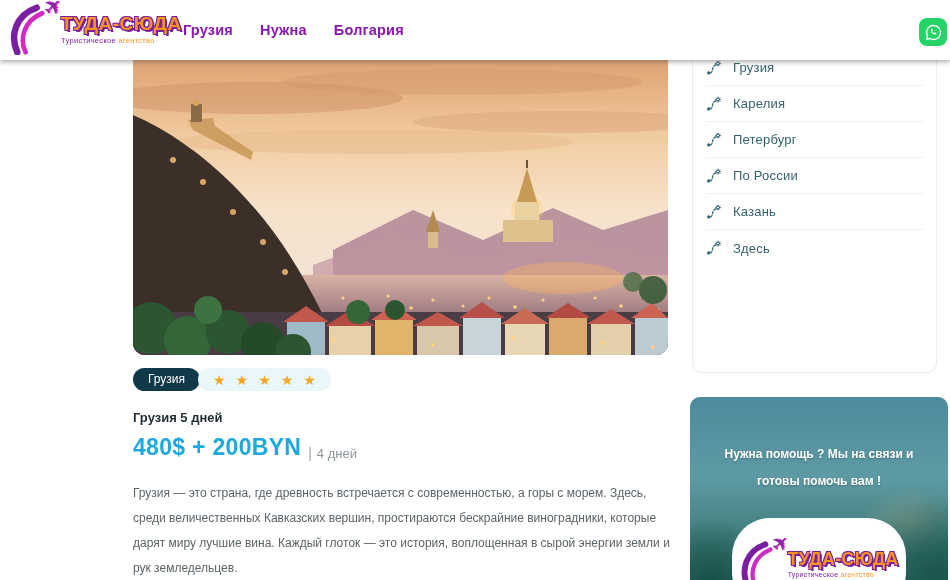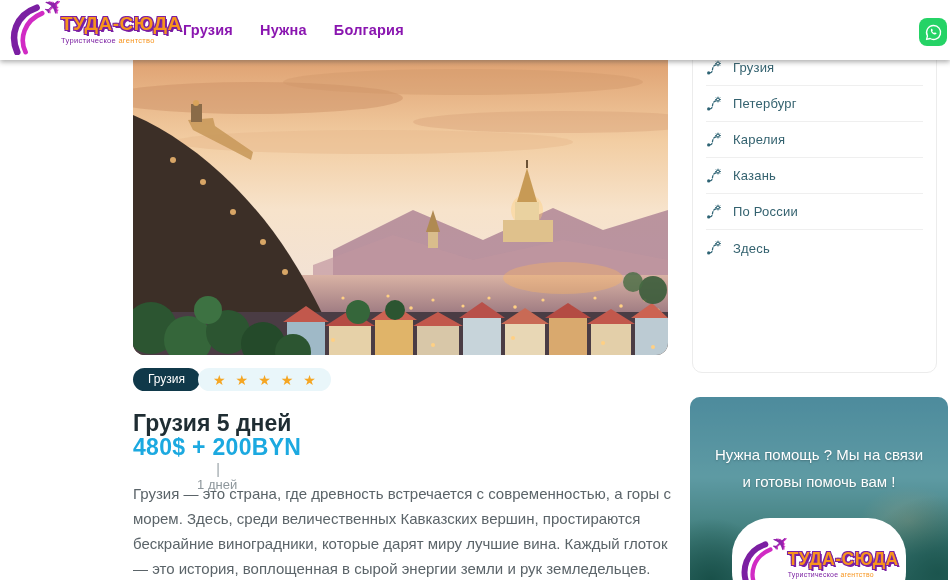--- a/index.html
+++ b/index.html
@@ -66,30 +66,30 @@
   .stars {
     position:absolute; left:198px; top:368px; height:23px; padding:0 15px;
     background:#e9f6fa; border-radius:12px; display:flex; align-items:center;
     gap:10px; z-index:6;
   }
   .star { color:#f5a623; font-size:14px; line-height:1; font-family:"DejaVu Sans",sans-serif; }
 
   
   .tour-title {
     position:absolute; left:133px; top:410px;
-    font-size:23px; font-weight:bold; color:#1f2d33;
-  }
-  .price-row { position:absolute; left:133px; top:434px; display:flex; align-items:center;flex-direction:column; }
+    font-size:13px; font-weight:bold; color:#1f2d33;
+  }
+  .price-row { position:absolute; left:133px; top:434px; display:flex; align-items:flex-end; }
   .price { color:#1ca9e0; font-size:23px; font-weight:bold; letter-spacing:.3px; }
   .price-sep { color:#9aa3a8; font-size:14px; margin:0 5px 0 7px; }
   .duration { color:#8d969b; font-size:13px; }
 
   .tour-desc { position:absolute; left:133px; top:481px; width:540px; }
   .tour-desc p {
-    color:#5b6469; font-size:15px; line-height:25px; margin-bottom:20px;
+    color:#5b6469; font-size:12px; line-height:25px; margin-bottom:20px;
   }
 
   
   .side-box {
     position:absolute; left:692px; top:40px; width:245px; height:333px;
     border:1px solid #ececec; border-radius:10px; background:#fff;
     z-index:10; padding-top:9px; overflow:hidden;
   }
   .side-item {
     height:36px; margin:0 13px; display:flex; align-items:center; gap:11px;
@@ -104,21 +104,21 @@
     position:absolute; left:690px; top:397px; width:258px; height:200px;
     border-radius:10px; overflow:hidden; z-index:5;
     background:
       radial-gradient(90px 90px at 8% 92%, rgba(17,60,40,.9), rgba(17,60,40,0) 70%),
       radial-gradient(110px 110px at 96% 88%, rgba(20,66,46,.85), rgba(20,66,46,0) 70%),
       radial-gradient(70px 50px at 85% 62%, rgba(222,196,150,.5), rgba(222,196,150,0) 70%),
       linear-gradient(180deg,#6fa6bd 0%, #8cc0c9 40%, #5d9288 68%, #2a5a4c 100%);
   }
   .help-overlay { position:absolute; inset:0; background:rgba(30,103,112,.42); }
   .help-text {
-    position:relative; z-index:2; color:#fff; font-weight:normal; font-size:15px;
+    position:relative; z-index:2; color:#fff; font-weight:bold; font-size:12px;
     line-height:27px; text-align:center; padding:44px 20px 0;
     text-shadow:0 1px 2px rgba(0,0,0,.25);
   }
   .help-logo-card {
     position:absolute; z-index:2; left:50%; transform:translateX(-50%);
     top:121px; width:174px; height:92px; background:#fff; border-radius:38px;
     display:flex; align-items:center; justify-content:center;
   }
   .logo-card-inner { transform:scale(.92); }
 </style>
@@ -264,21 +264,21 @@
     <span class="star">★</span>
     <span class="star">★</span>
     <span class="star">★</span>
   </div>
 
 <h1 class="tour-title">Грузия 5 дней</h1>
 
 <div class="price-row">
   <span class="price">480$ + 200BYN</span>
   <span class="price-sep">|</span>
-  <span class="duration">1 дней</span>
+  <span class="duration">4 дней</span>
 </div>
 
 <div class="tour-desc">
     <p>Грузия — это страна, где древность встречается с современностью, а горы с морем. Здесь, среди величественных Кавказских вершин, простираются бескрайние виноградники, которые дарят миру лучшие вина. Каждый глоток — это история, воплощенная в сырой энергии земли и рук земледельцев.</p>
   </div>
 
 <div class="side-box">
   <div>
       <div class="side-item">
   <svg class="route-icon" viewBox="0 0 18 18" width="16" height="16" aria-hidden="true">
@@ -293,54 +293,54 @@
       </div>
       <div class="side-item">
   <svg class="route-icon" viewBox="0 0 18 18" width="16" height="16" aria-hidden="true">
     <circle cx="3" cy="14.5" r="1.8" fill="currentColor"></circle>
     <path d="M4.5,14.5 C9,14 5.5,7 11,5.5" fill="none" stroke="currentColor" stroke-width="1.4" stroke-dasharray="2.6 2" stroke-linecap="round"></path>
     <g stroke="currentColor" stroke-width="1.1" fill="none" stroke-linecap="round">
       <circle cx="13.5" cy="4" r="1.7"></circle>
       <path d="M13.5,1.2 v1 M13.5,5.8 v1 M10.7,4 h1 M15.3,4 h1 M11.5,2 l.7,.7 M14.8,5.3 l.7,.7 M15.5,2 l-.7,.7 M12.2,5.3 l-.7,.7"></path>
     </g>
   </svg>
+<span class="side-label">Карелия</span>
+      </div>
+      <div class="side-item">
+  <svg class="route-icon" viewBox="0 0 18 18" width="16" height="16" aria-hidden="true">
+    <circle cx="3" cy="14.5" r="1.8" fill="currentColor"></circle>
+    <path d="M4.5,14.5 C9,14 5.5,7 11,5.5" fill="none" stroke="currentColor" stroke-width="1.4" stroke-dasharray="2.6 2" stroke-linecap="round"></path>
+    <g stroke="currentColor" stroke-width="1.1" fill="none" stroke-linecap="round">
+      <circle cx="13.5" cy="4" r="1.7"></circle>
+      <path d="M13.5,1.2 v1 M13.5,5.8 v1 M10.7,4 h1 M15.3,4 h1 M11.5,2 l.7,.7 M14.8,5.3 l.7,.7 M15.5,2 l-.7,.7 M12.2,5.3 l-.7,.7"></path>
+    </g>
+  </svg>
 <span class="side-label">Петербург</span>
       </div>
       <div class="side-item">
   <svg class="route-icon" viewBox="0 0 18 18" width="16" height="16" aria-hidden="true">
     <circle cx="3" cy="14.5" r="1.8" fill="currentColor"></circle>
     <path d="M4.5,14.5 C9,14 5.5,7 11,5.5" fill="none" stroke="currentColor" stroke-width="1.4" stroke-dasharray="2.6 2" stroke-linecap="round"></path>
     <g stroke="currentColor" stroke-width="1.1" fill="none" stroke-linecap="round">
       <circle cx="13.5" cy="4" r="1.7"></circle>
       <path d="M13.5,1.2 v1 M13.5,5.8 v1 M10.7,4 h1 M15.3,4 h1 M11.5,2 l.7,.7 M14.8,5.3 l.7,.7 M15.5,2 l-.7,.7 M12.2,5.3 l-.7,.7"></path>
     </g>
   </svg>
-<span class="side-label">Карелия</span>
+<span class="side-label">По России</span>
       </div>
       <div class="side-item">
   <svg class="route-icon" viewBox="0 0 18 18" width="16" height="16" aria-hidden="true">
     <circle cx="3" cy="14.5" r="1.8" fill="currentColor"></circle>
     <path d="M4.5,14.5 C9,14 5.5,7 11,5.5" fill="none" stroke="currentColor" stroke-width="1.4" stroke-dasharray="2.6 2" stroke-linecap="round"></path>
     <g stroke="currentColor" stroke-width="1.1" fill="none" stroke-linecap="round">
       <circle cx="13.5" cy="4" r="1.7"></circle>
       <path d="M13.5,1.2 v1 M13.5,5.8 v1 M10.7,4 h1 M15.3,4 h1 M11.5,2 l.7,.7 M14.8,5.3 l.7,.7 M15.5,2 l-.7,.7 M12.2,5.3 l-.7,.7"></path>
     </g>
   </svg>
 <span class="side-label">Казань</span>
-      </div>
-      <div class="side-item">
-  <svg class="route-icon" viewBox="0 0 18 18" width="16" height="16" aria-hidden="true">
-    <circle cx="3" cy="14.5" r="1.8" fill="currentColor"></circle>
-    <path d="M4.5,14.5 C9,14 5.5,7 11,5.5" fill="none" stroke="currentColor" stroke-width="1.4" stroke-dasharray="2.6 2" stroke-linecap="round"></path>
-    <g stroke="currentColor" stroke-width="1.1" fill="none" stroke-linecap="round">
-      <circle cx="13.5" cy="4" r="1.7"></circle>
-      <path d="M13.5,1.2 v1 M13.5,5.8 v1 M10.7,4 h1 M15.3,4 h1 M11.5,2 l.7,.7 M14.8,5.3 l.7,.7 M15.5,2 l-.7,.7 M12.2,5.3 l-.7,.7"></path>
-    </g>
-  </svg>
-<span class="side-label">По России</span>
       </div>
       <div class="side-item">
   <svg class="route-icon" viewBox="0 0 18 18" width="16" height="16" aria-hidden="true">
     <circle cx="3" cy="14.5" r="1.8" fill="currentColor"></circle>
     <path d="M4.5,14.5 C9,14 5.5,7 11,5.5" fill="none" stroke="currentColor" stroke-width="1.4" stroke-dasharray="2.6 2" stroke-linecap="round"></path>
     <g stroke="currentColor" stroke-width="1.1" fill="none" stroke-linecap="round">
       <circle cx="13.5" cy="4" r="1.7"></circle>
       <path d="M13.5,1.2 v1 M13.5,5.8 v1 M10.7,4 h1 M15.3,4 h1 M11.5,2 l.7,.7 M14.8,5.3 l.7,.7 M15.5,2 l-.7,.7 M12.2,5.3 l-.7,.7"></path>
     </g>
   </svg>

